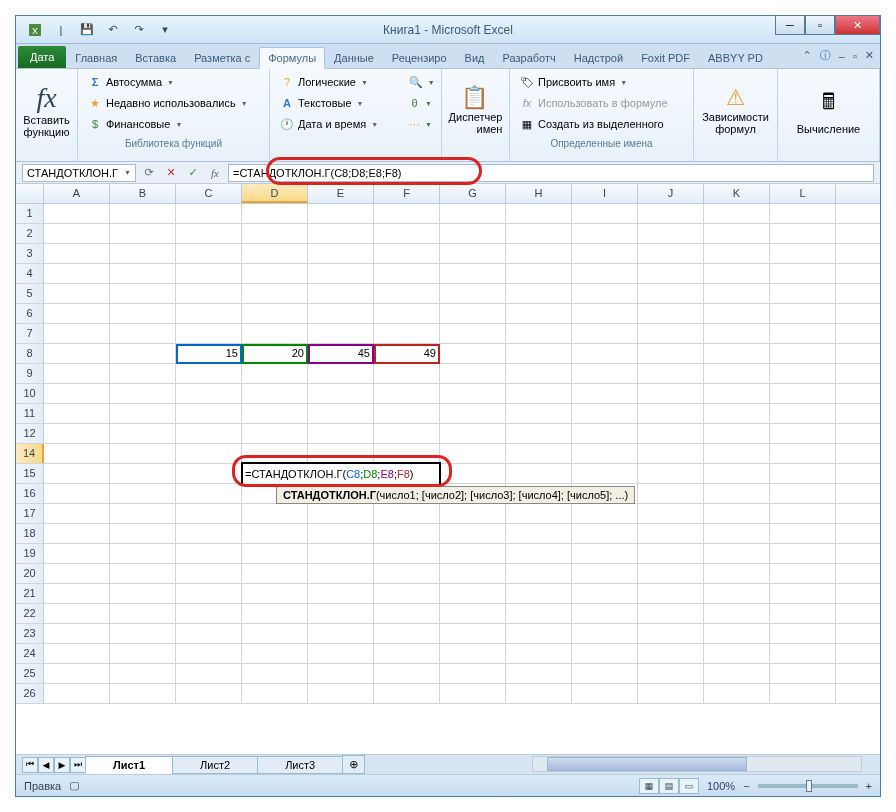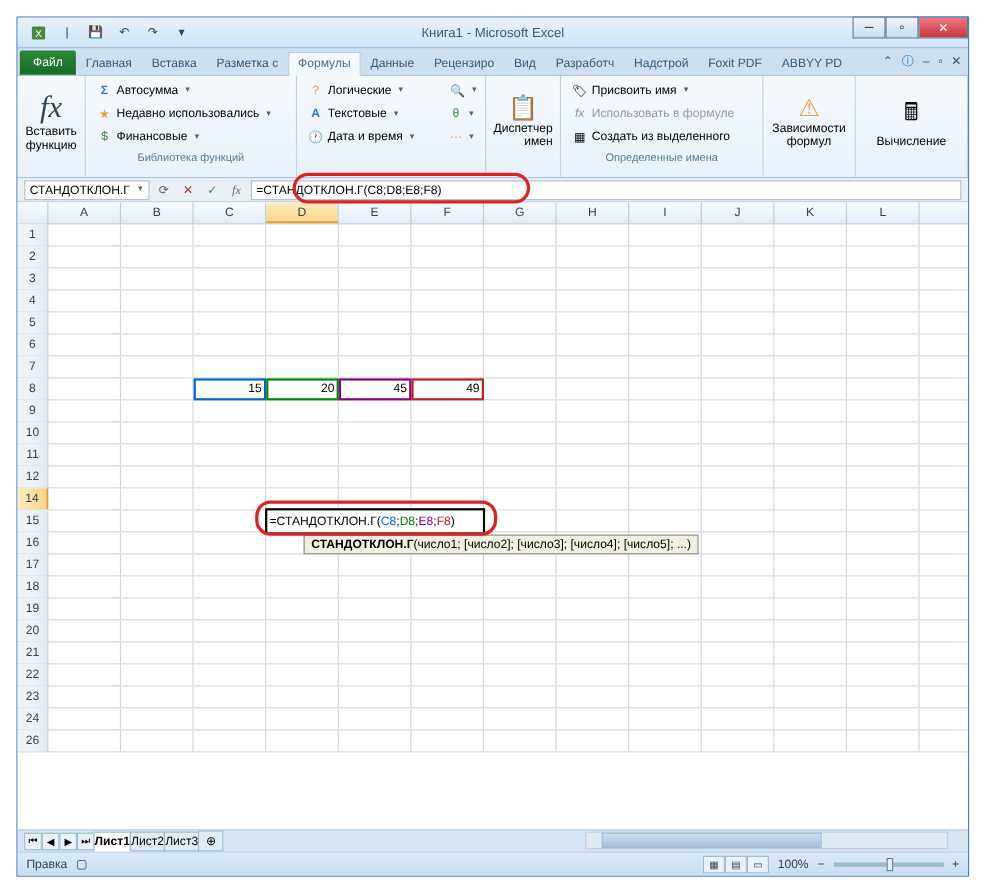--- a/index.html
+++ b/index.html
@@ -67,21 +67,21 @@
 .active-cell { position: absolute; outline: 2px solid #000; background: #fff; z-index: 6; display: flex; align-items: center; padding: 0 2px; font-size: 11px; }
 
 
 .fn-tip { position: absolute; background: #f1efe2; border: 1px solid #888; padding: 2px 6px; font-size: 11px; z-index: 7; white-space: nowrap; margin-left: 32px; }
 .fn-tip b { font-weight: bold; }
 
 
 .sheet-bar { height: 20px; background: #d7e4f1; border-top: 1px solid #bcd; display: flex; align-items: center; font-size: 11px; padding-left: 6px; position: relative; }
 .sheet-nav { display: flex; gap: 0; }
 .sn-btn { width: 16px; height: 16px; border: 1px solid #9bc; background: #e9f2fb; font-size: 9px; display: flex; align-items: center; justify-content: center; cursor: pointer; }
-.sheet-tab { padding: 2px 0; background: #e2ecf6; border: 1px solid #9bc; margin-left: -1px; cursor: pointer; }
+.sheet-tab { padding: 2px 27px; background: #e2ecf6; border: 1px solid #9bc; margin-left: -1px; cursor: pointer; }
 .sheet-tab.active { background: #fff; border-bottom: 1px solid #fff; font-weight: bold; }
 .hscroll { position: absolute; right: 18px; bottom: 2px; width: 330px; height: 16px; background: #e0e8f0; border: 1px solid #bcd; }
 .hscroll .thumb { position: absolute; left: 14px; top: 0; width: 200px; height: 14px; background: linear-gradient(#cde,#abd); border: 1px solid #9bc; }
 
 
 .status-bar { height: 22px; background: linear-gradient(#dae9f7,#c9def2); border-top: 1px solid #bcd; display: flex; align-items: center; justify-content: space-between; padding: 0 8px; font-size: 11px; color: #345; }
 .zoom-area { display: flex; align-items: center; gap: 8px; }
 .view-btns { display: flex; }
 .view-btn { width: 20px; height: 16px; border: 1px solid #9bc; background: #e9f2fb; font-size: 9px; display: flex; align-items: center; justify-content: center; cursor: pointer; }
 .zoom-slider { width: 100px; height: 4px; background: #9bc; position: relative; }
@@ -110,21 +110,21 @@
       </div>
       <div class="title-center">Книга1 - Microsoft Excel</div>
       <div class="win-controls">
         <div class="win-btn">─</div>
         <div class="win-btn max">▫</div>
         <div class="win-btn close">✕</div>
       </div>
     </div>
 
     <div class="ribbon-tabs">
-      <div class="file-tab">Файл</div>
+      <div class="file-tab">Дата</div>
       <div class="tab">Главная</div>
       <div class="tab">Вставка</div>
       <div class="tab">Разметка с</div>
       <div class="tab active">Формулы</div>
       <div class="tab">Данные</div>
       <div class="tab">Рецензиро</div>
       <div class="tab">Вид</div>
       <div class="tab">Разработч</div>
       <div class="tab">Надстрой</div>
       <div class="tab">Foxit PDF</div>
@@ -610,20 +610,35 @@
             <div class="cell"></div>
             <div class="cell"></div>
             <div class="cell"></div>
             <div class="cell"></div>
             <div class="cell"></div>
             <div class="cell"></div>
             <div class="cell"></div>
             <div class="cell"></div>
           </div>
           <div class="row">
+            <div class="rh">25</div>
+            <div class="cell"></div>
+            <div class="cell"></div>
+            <div class="cell"></div>
+            <div class="cell"></div>
+            <div class="cell"></div>
+            <div class="cell"></div>
+            <div class="cell"></div>
+            <div class="cell"></div>
+            <div class="cell"></div>
+            <div class="cell"></div>
+            <div class="cell"></div>
+            <div class="cell"></div>
+          </div>
+          <div class="row">
             <div class="rh">26</div>
             <div class="cell"></div>
             <div class="cell"></div>
             <div class="cell"></div>
             <div class="cell"></div>
             <div class="cell"></div>
             <div class="cell"></div>
             <div class="cell"></div>
             <div class="cell"></div>
             <div class="cell"></div>

